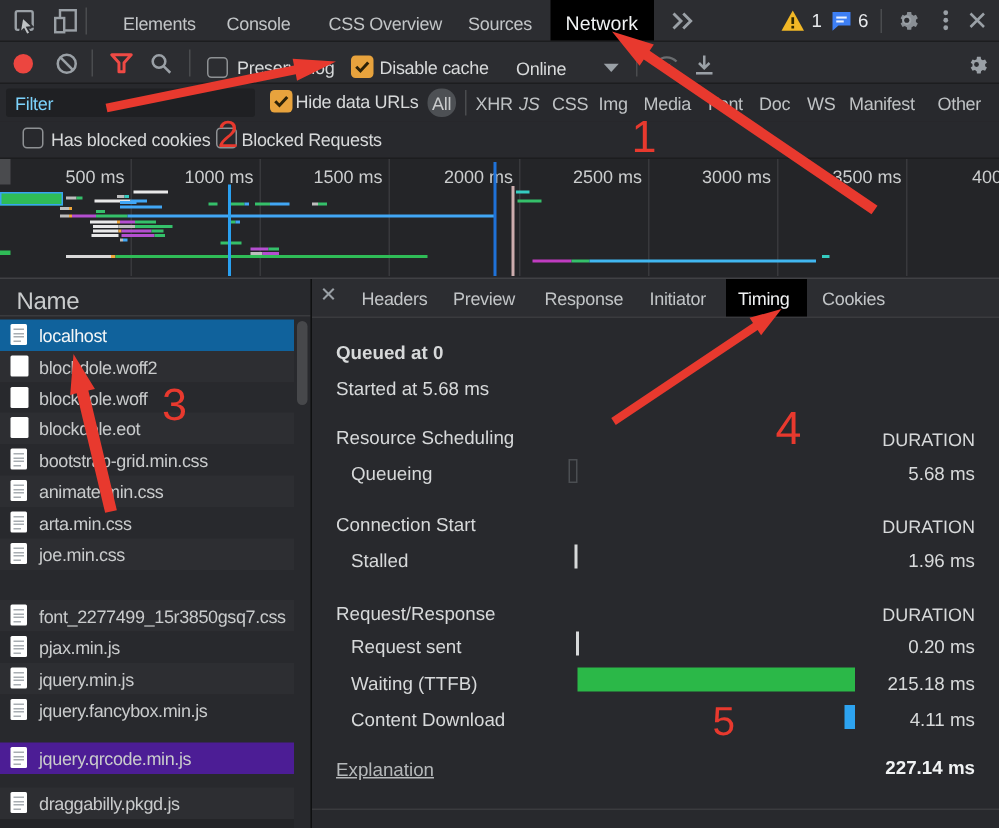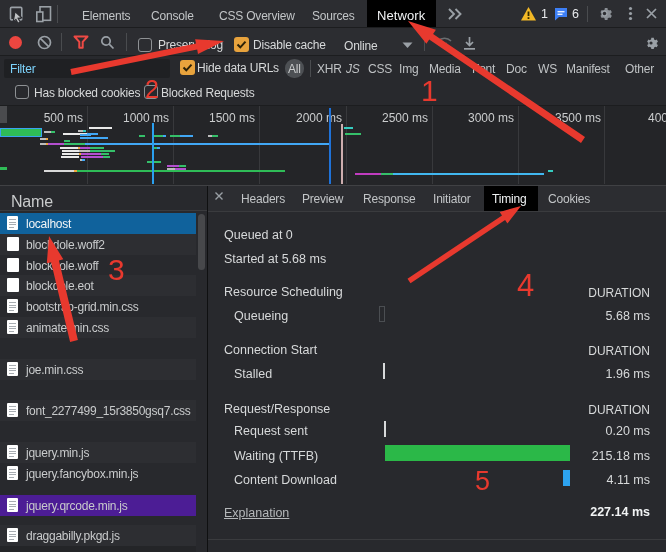--- a/index.html
+++ b/index.html
@@ -270,37 +270,55 @@
       </div>
       <div class="row" style="top:105px;background:#2d2e32;width:196px;height:21px;">
         <div class="docicon">
           <i style="top:3px"></i>
           <i style="top:5.5px"></i>
           <i style="top:8px"></i>
           <i style="top:10.5px;right:4px"></i>
         </div>
         <span class="rowtxt" style="color:#c9cbcc">animate.min.css</span>
       </div>
+      <div class="row" style="top:126px;background:#28292d;width:196px;height:21px;">
+        <div class="docicon">
+          <i style="top:3px"></i>
+          <i style="top:5.5px"></i>
+          <i style="top:8px"></i>
+          <i style="top:10.5px;right:4px"></i>
+        </div>
+        <span class="rowtxt" style="color:#c9cbcc">arta.min.css</span>
+      </div>
       <div class="row" style="top:147px;background:#2d2e32;width:196px;height:21px;">
         <div class="docicon">
           <i style="top:3px"></i>
           <i style="top:5.5px"></i>
           <i style="top:8px"></i>
           <i style="top:10.5px;right:4px"></i>
         </div>
         <span class="rowtxt" style="color:#c9cbcc">joe.min.css</span>
       </div>
       <div class="row" style="top:188px;background:#2d2e32;width:196px;height:21px;">
         <div class="docicon">
           <i style="top:3px"></i>
           <i style="top:5.5px"></i>
           <i style="top:8px"></i>
           <i style="top:10.5px;right:4px"></i>
         </div>
         <span class="rowtxt" style="color:#c9cbcc">font_2277499_15r3850gsq7.css</span>
+      </div>
+      <div class="row" style="top:209px;background:#28292d;width:196px;height:21px;">
+        <div class="docicon">
+          <i style="top:3px"></i>
+          <i style="top:5.5px"></i>
+          <i style="top:8px"></i>
+          <i style="top:10.5px;right:4px"></i>
+        </div>
+        <span class="rowtxt" style="color:#c9cbcc">pjax.min.js</span>
       </div>
       <div class="row" style="top:230px;background:#2d2e32;width:196px;height:21px;">
         <div class="docicon">
           <i style="top:3px"></i>
           <i style="top:5.5px"></i>
           <i style="top:8px"></i>
           <i style="top:10.5px;right:4px"></i>
         </div>
         <span class="rowtxt" style="color:#c9cbcc">jquery.min.js</span>
       </div>
@@ -344,21 +362,21 @@
   <path d="M2.5 2.5 L9.5 9.5 M9.5 2.5 L2.5 9.5" stroke="#9aa0a6" stroke-width="1.4"></path>
 </svg>
 <div class="txt" style="left:241px;top:192px;color:#c2c5c7;">Headers</div>
 <div class="txt" style="left:302px;top:192px;color:#c2c5c7;">Preview</div>
 <div class="txt" style="left:363px;top:192px;color:#c2c5c7;">Response</div>
 <div class="txt" style="left:433px;top:192px;color:#c2c5c7;">Initiator</div>
 <div class="abs" style="left:484px;top:186px;width:54px;height:25px;background:#000;"></div>
 <div class="txt" style="left:492px;top:192px;color:#f1f3f4;">Timing</div>
 <div class="txt" style="left:548px;top:192px;color:#c2c5c7;">Cookies</div>
 
-<div class="tr-label" style="left:224px;top:228px;">Queued at 0</div>
+<div class="tr-label" style="left:224px;top:228px;font-weight:bold;">Queued at 0</div>
 <div class="tr-label" style="left:224px;top:252px;">Started at 5.68 ms</div>
 <div class="tr-label" style="left:224px;top:285px;">Resource Scheduling</div>
 <div class="tr-label" style="right:16px;top:286px;font-size:12px;">DURATION</div>
 <div class="tr-label" style="left:234px;top:309px;">Queueing</div>
 <div class="abs" style="left:379px;top:306px;width:3.5px;height:14px;border:1.2px solid #4b4e52;background:transparent;"></div>
 <div class="tr-label" style="right:16px;top:309px;">5.68 ms</div>
 <div class="tr-label" style="left:224px;top:343px;">Connection Start</div>
 <div class="tr-label" style="right:16px;top:344px;font-size:12px;">DURATION</div>
 <div class="tr-label" style="left:234px;top:367px;">Stalled</div>
 <div class="abs" style="left:383px;top:363px;width:1.5px;height:16px;background:#d7d9da;"></div>

